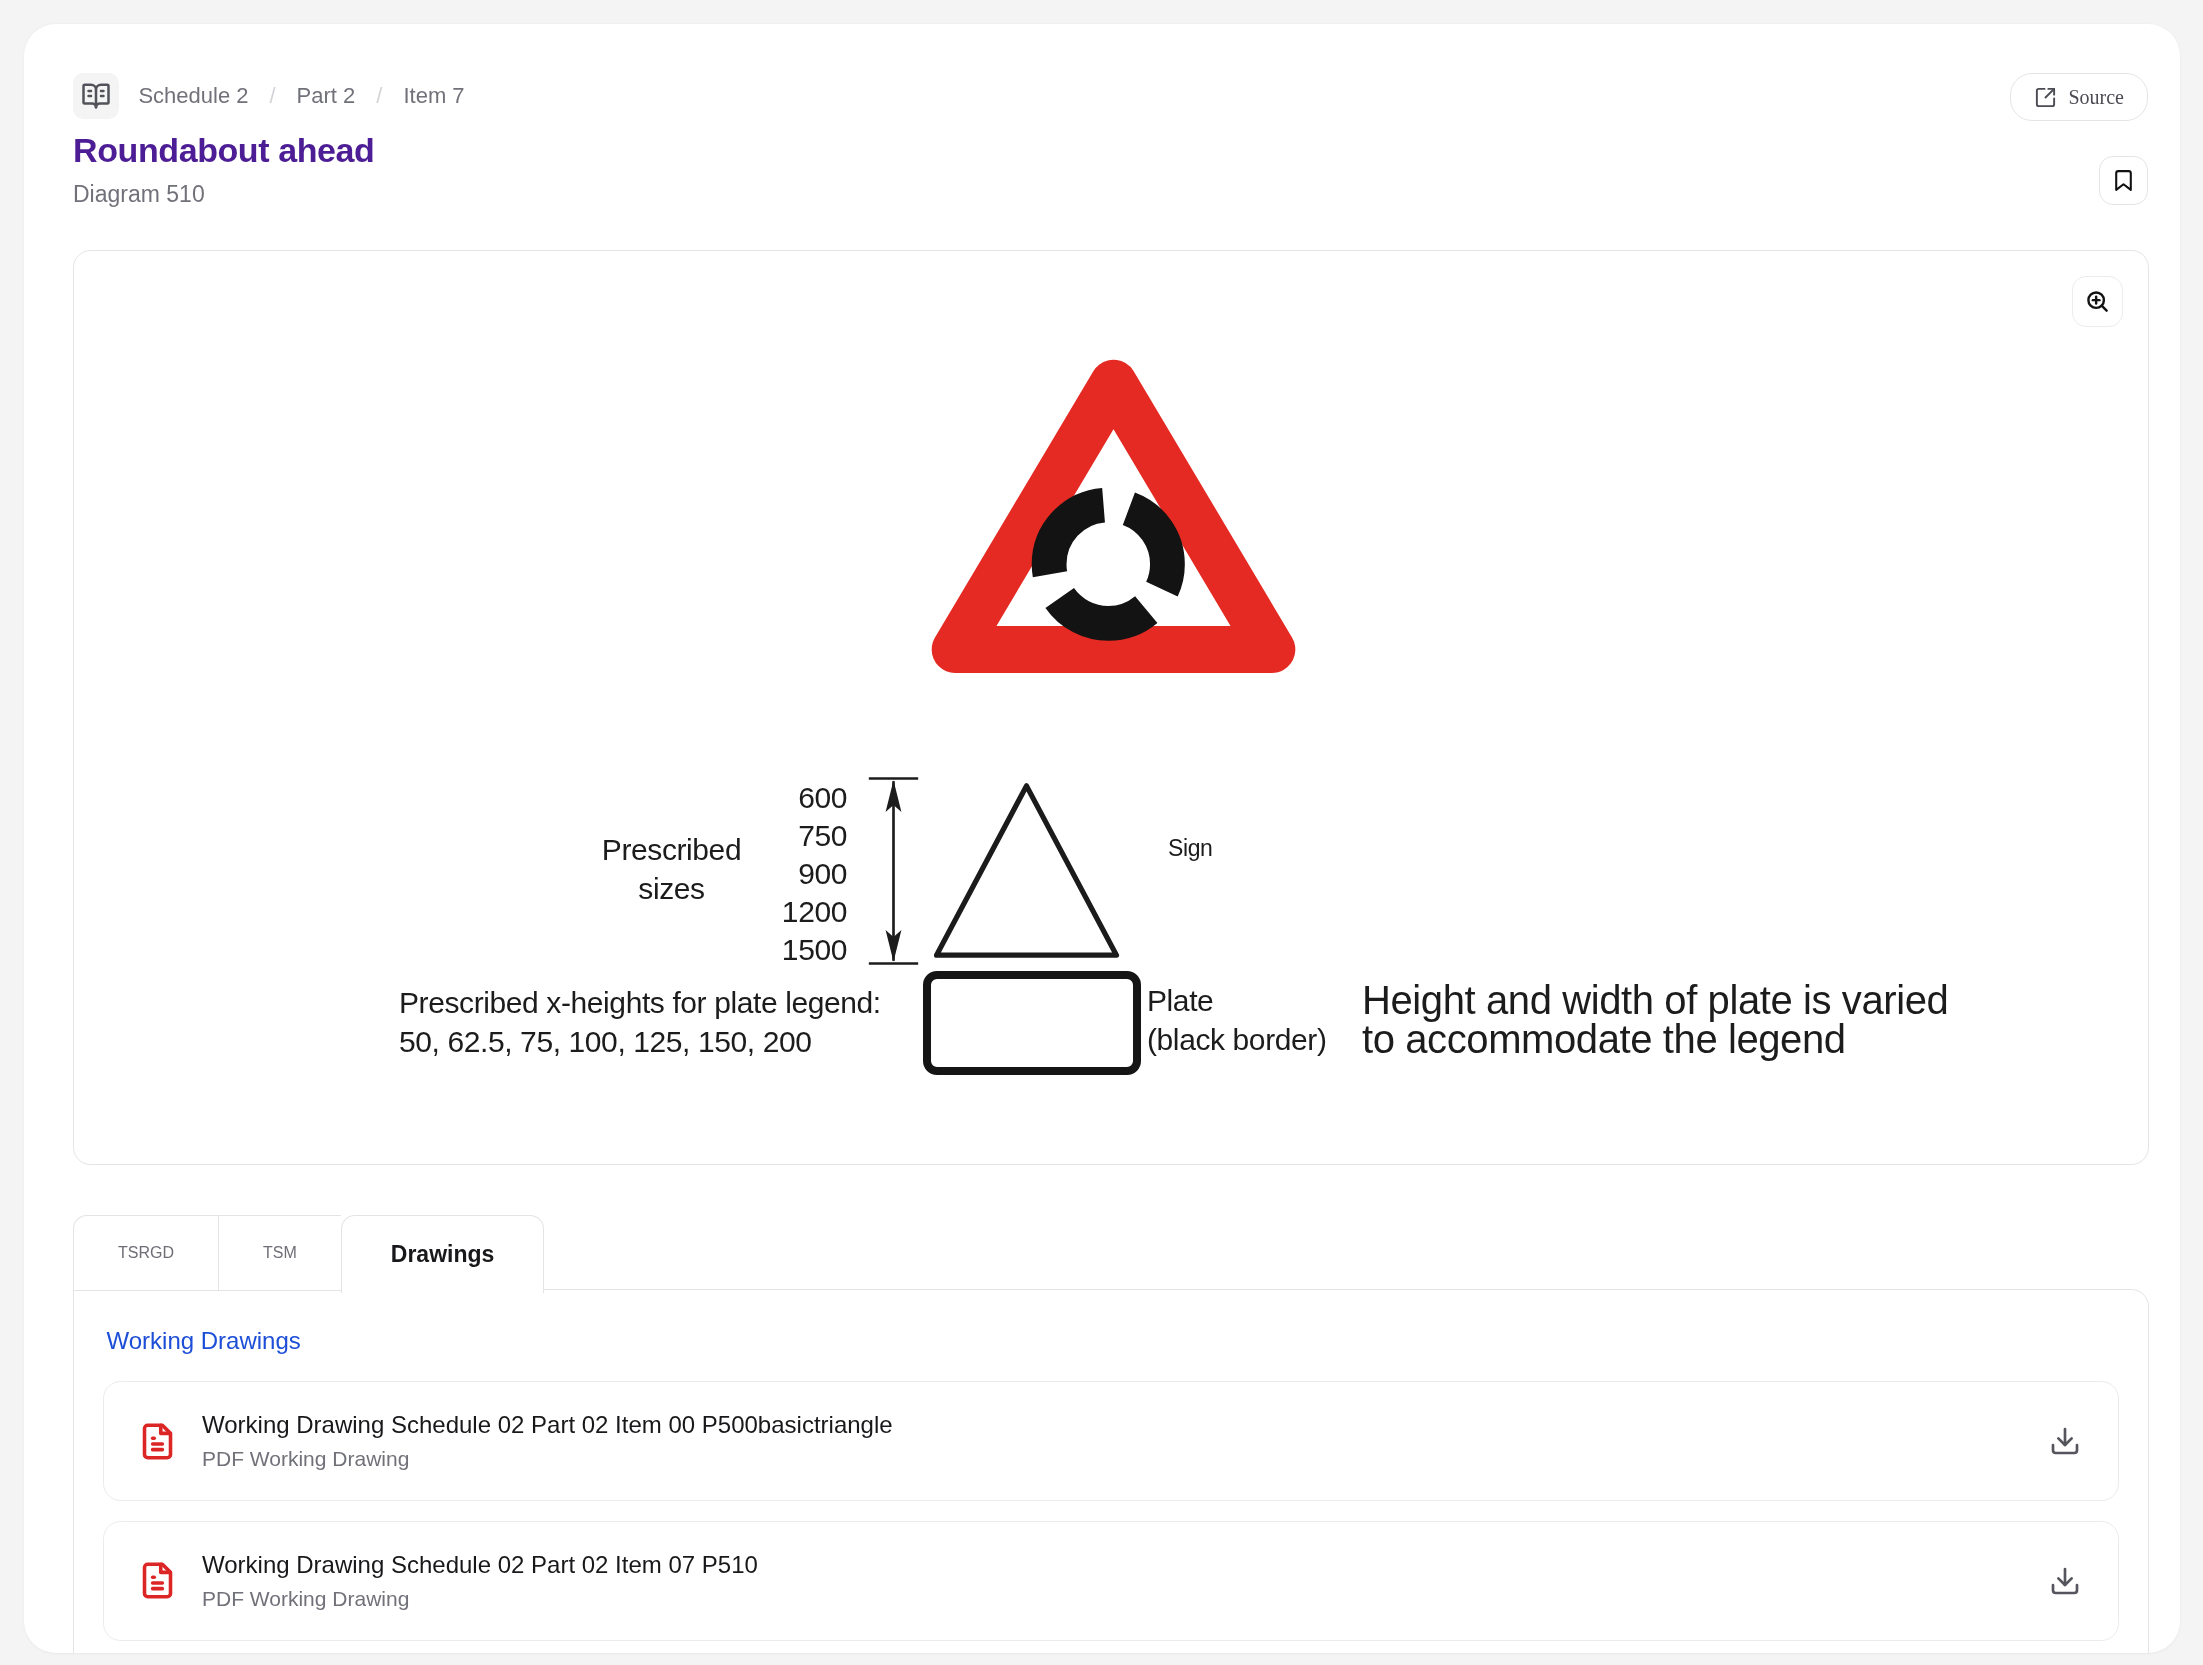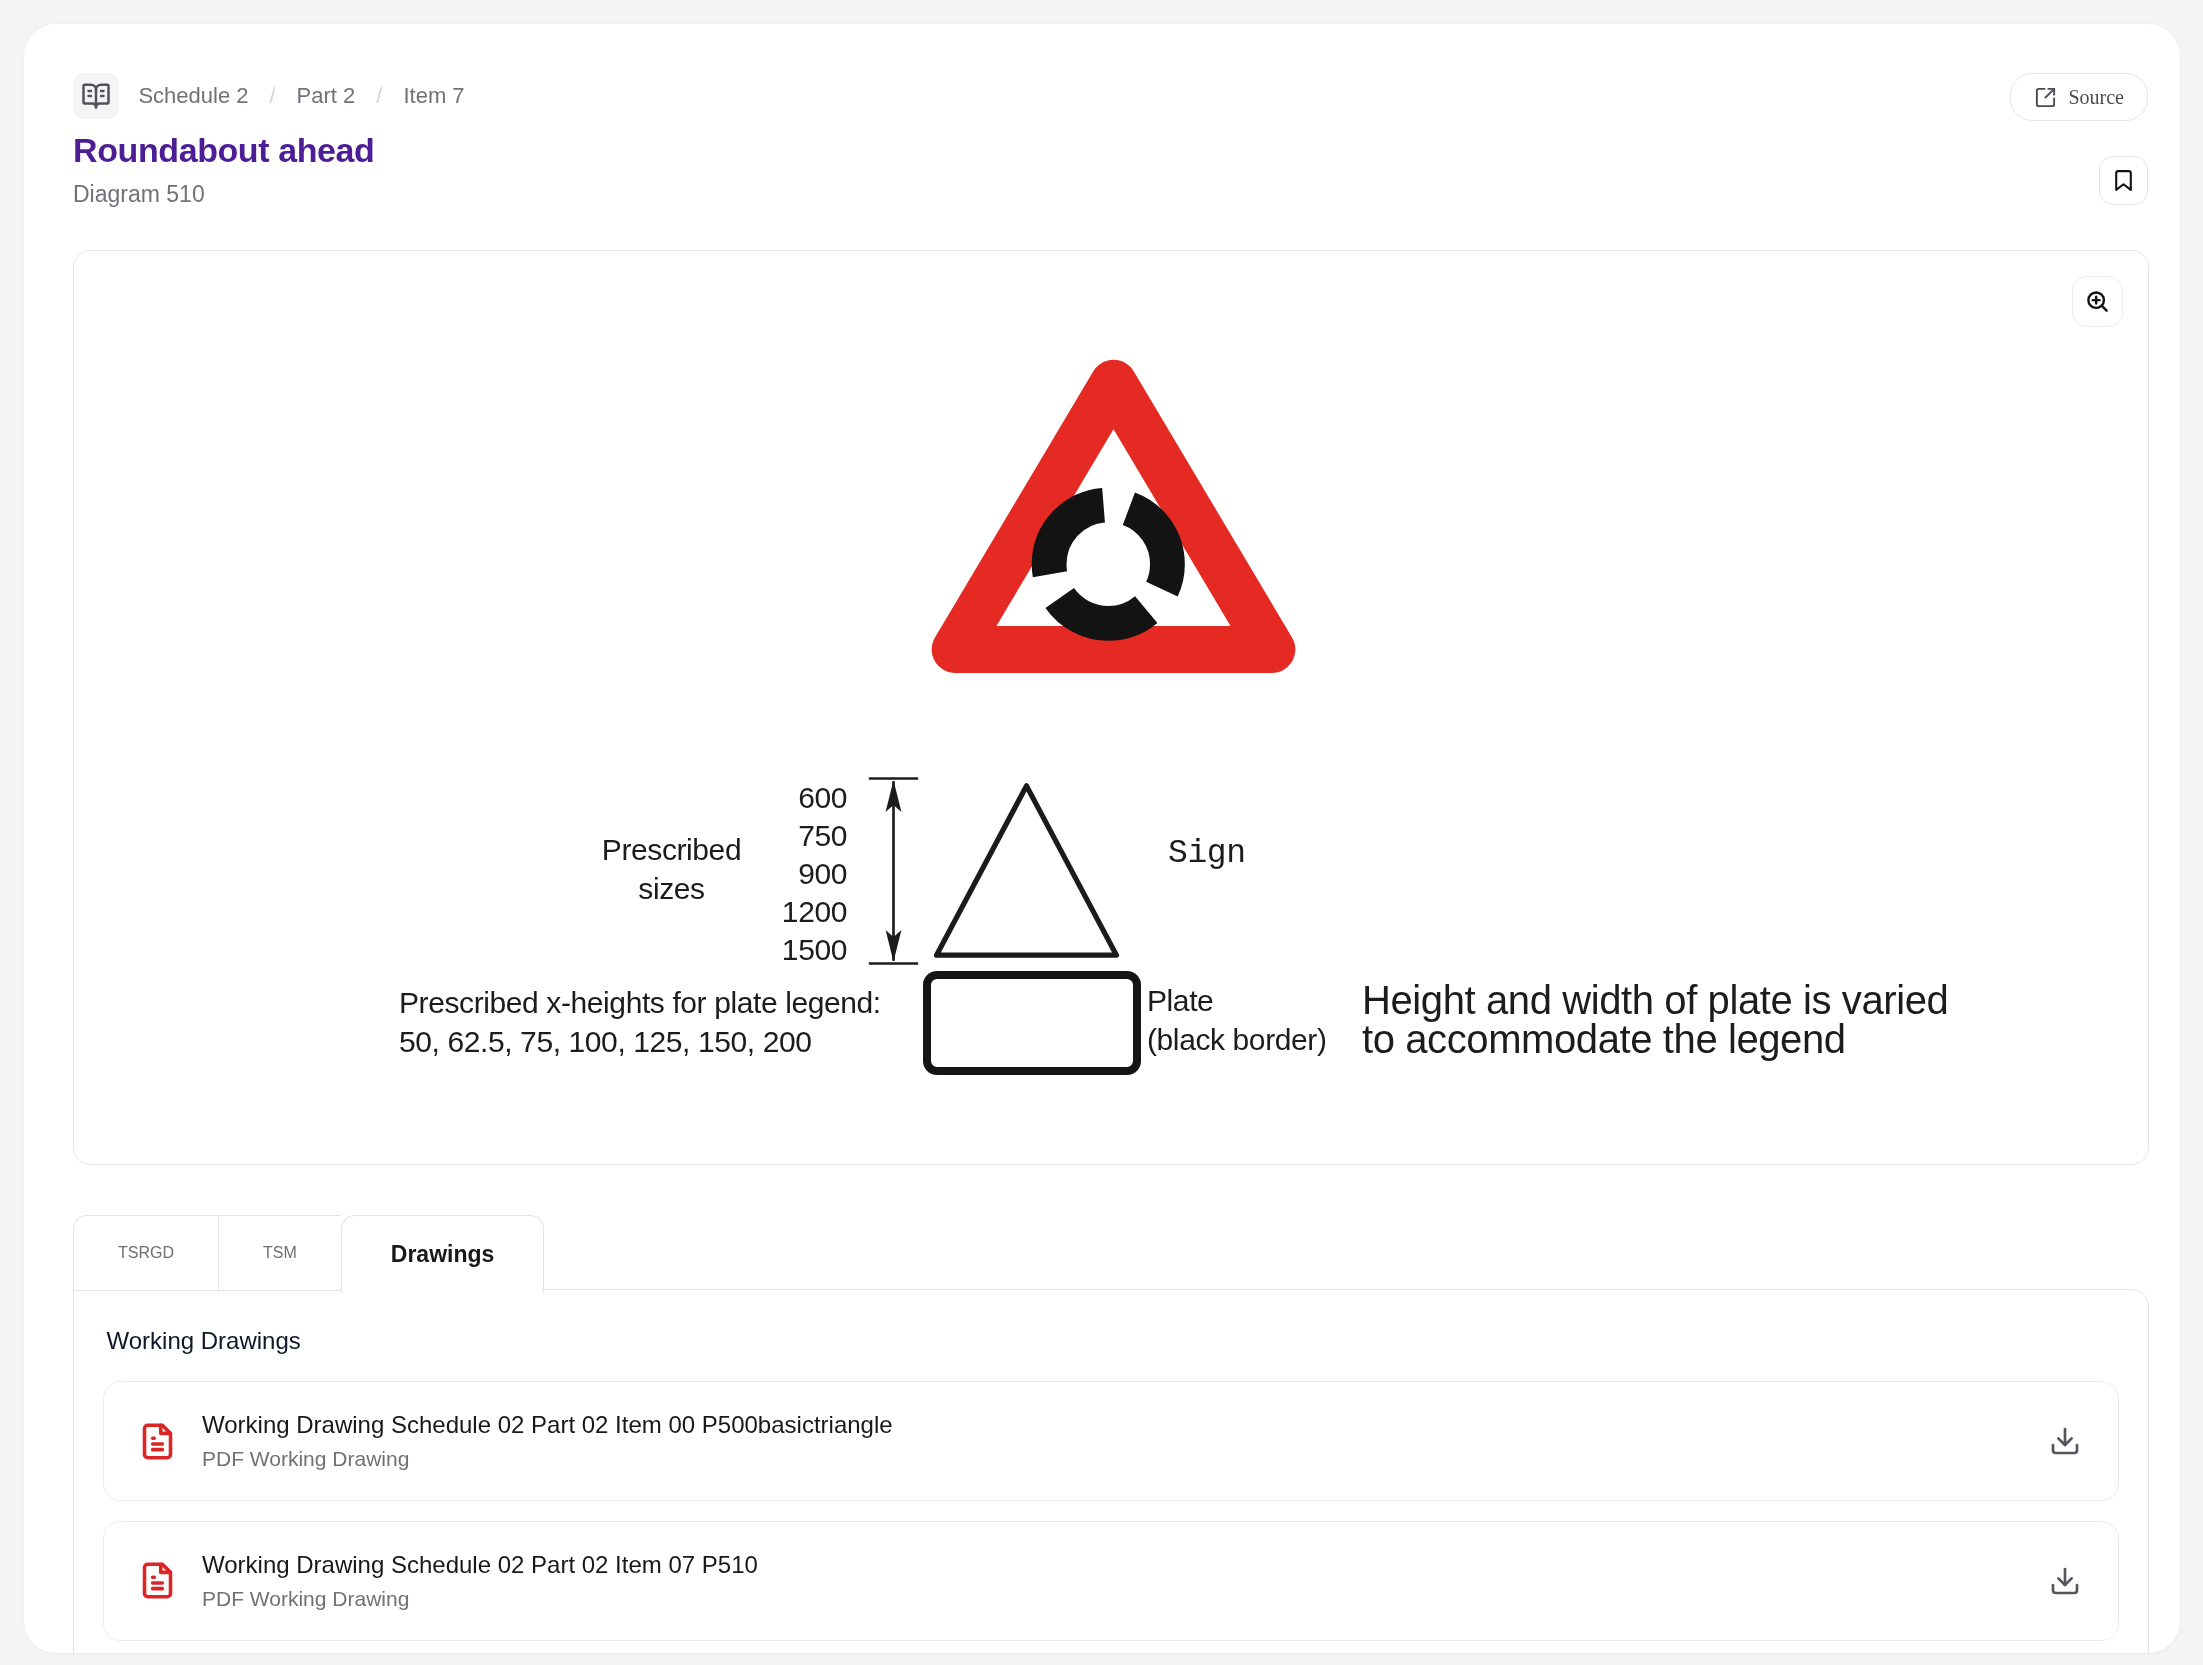--- a/index.html
+++ b/index.html
@@ -37,39 +37,39 @@
   .zoom-btn{position:absolute;top:25px;right:25px;width:51px;height:51px;background:#fff;
             border:1.8px solid #ececef;border-radius:14px;display:flex;align-items:center;
             justify-content:center;color:#131313;cursor:pointer;z-index:5;}
   .abs{position:absolute;}
   .scan{color:var(--scan-ink);letter-spacing:-0.4px;}
   .sign-svg{left:838px;top:87px;width:403px;height:348px;}
   .dim-sizes{left:667px;top:528px;width:106px;text-align:right;font-size:30px;line-height:38px;}
   .dim-label{left:482px;top:579px;width:231px;text-align:center;font-size:30px;line-height:39px;}
   .dim-arrow{left:792px;top:524px;}
   .tri-outline{left:852px;top:526px;}
-  .sign-label{left:1094px;top:584px;font-size:33px;font-family:Liberation Mono, monospace;}
+  .sign-label{left:1094px;top:584px;font-size:23px;}
   .plate-rect{left:849px;top:720px;width:218px;height:104px;border:8px solid #151515;border-radius:14px;background:#fff;}
   .plate-label{left:1073px;top:730px;font-size:30px;line-height:39px;}
   .xheights{left:325px;top:732px;font-size:30px;line-height:39px;}
   .plate-note{left:1288px;top:730px;font-size:40px;line-height:39px;}
 
   
   .tabs{display:flex;align-items:flex-start;position:relative;z-index:2;margin-top:50px;margin-bottom:-3.5px;height:78px;}
   .tab{background:#fff;border:none;border-top:1.8px solid var(--border);border-left:1.8px solid var(--border);
        border-bottom:1.8px solid var(--border);height:76px;padding:0 44px;font-size:16px;color:#6e6e76;
        font-family:inherit;cursor:pointer;}
   .tab:first-child{border-top-left-radius:14px;}
   .tab.active{position:relative;z-index:3;height:78px;border-right:1.8px solid var(--border);border-bottom:none;
        border-top-left-radius:14px;border-top-right-radius:14px;padding:0 49px;font-size:23px;font-weight:700;color:var(--ink);}
 
   
   .drawings-panel{position:relative;z-index:1;width:2076px;height:388px;background:#fff;
                   border:1.8px solid var(--border);border-radius:0 17.6px 17.6px 17.6px;padding:35px 29px;}
-  .section-title{font-size:24px;color:#0f172a;margin:1.8px 0 26.5px 3.5px;}
+  .section-title{font-size:24px;color:#1d4ed8;margin:1.8px 0 26.5px 3.5px;}
   .file-row{display:flex;align-items:center;gap:25px;border:1.8px solid var(--border-light);border-radius:17.6px;
             padding:0 32px 0 34px;height:120px;margin-bottom:19.4px;background:#fff;cursor:pointer;}
   .file-ico{flex:0 0 auto;color:var(--pdf-red);display:flex;}
   .file-text{flex:1 1 auto;min-width:0;}
   .file-title{font-size:24px;font-weight:500;color:var(--ink);margin-bottom:8px;}
   .file-sub{font-size:21px;color:var(--muted);}
   .dl-btn{flex:0 0 auto;background:none;border:none;color:#55555d;display:flex;cursor:pointer;padding:5.3px;}
   svg{display:block;}
 </style>
 </head>

